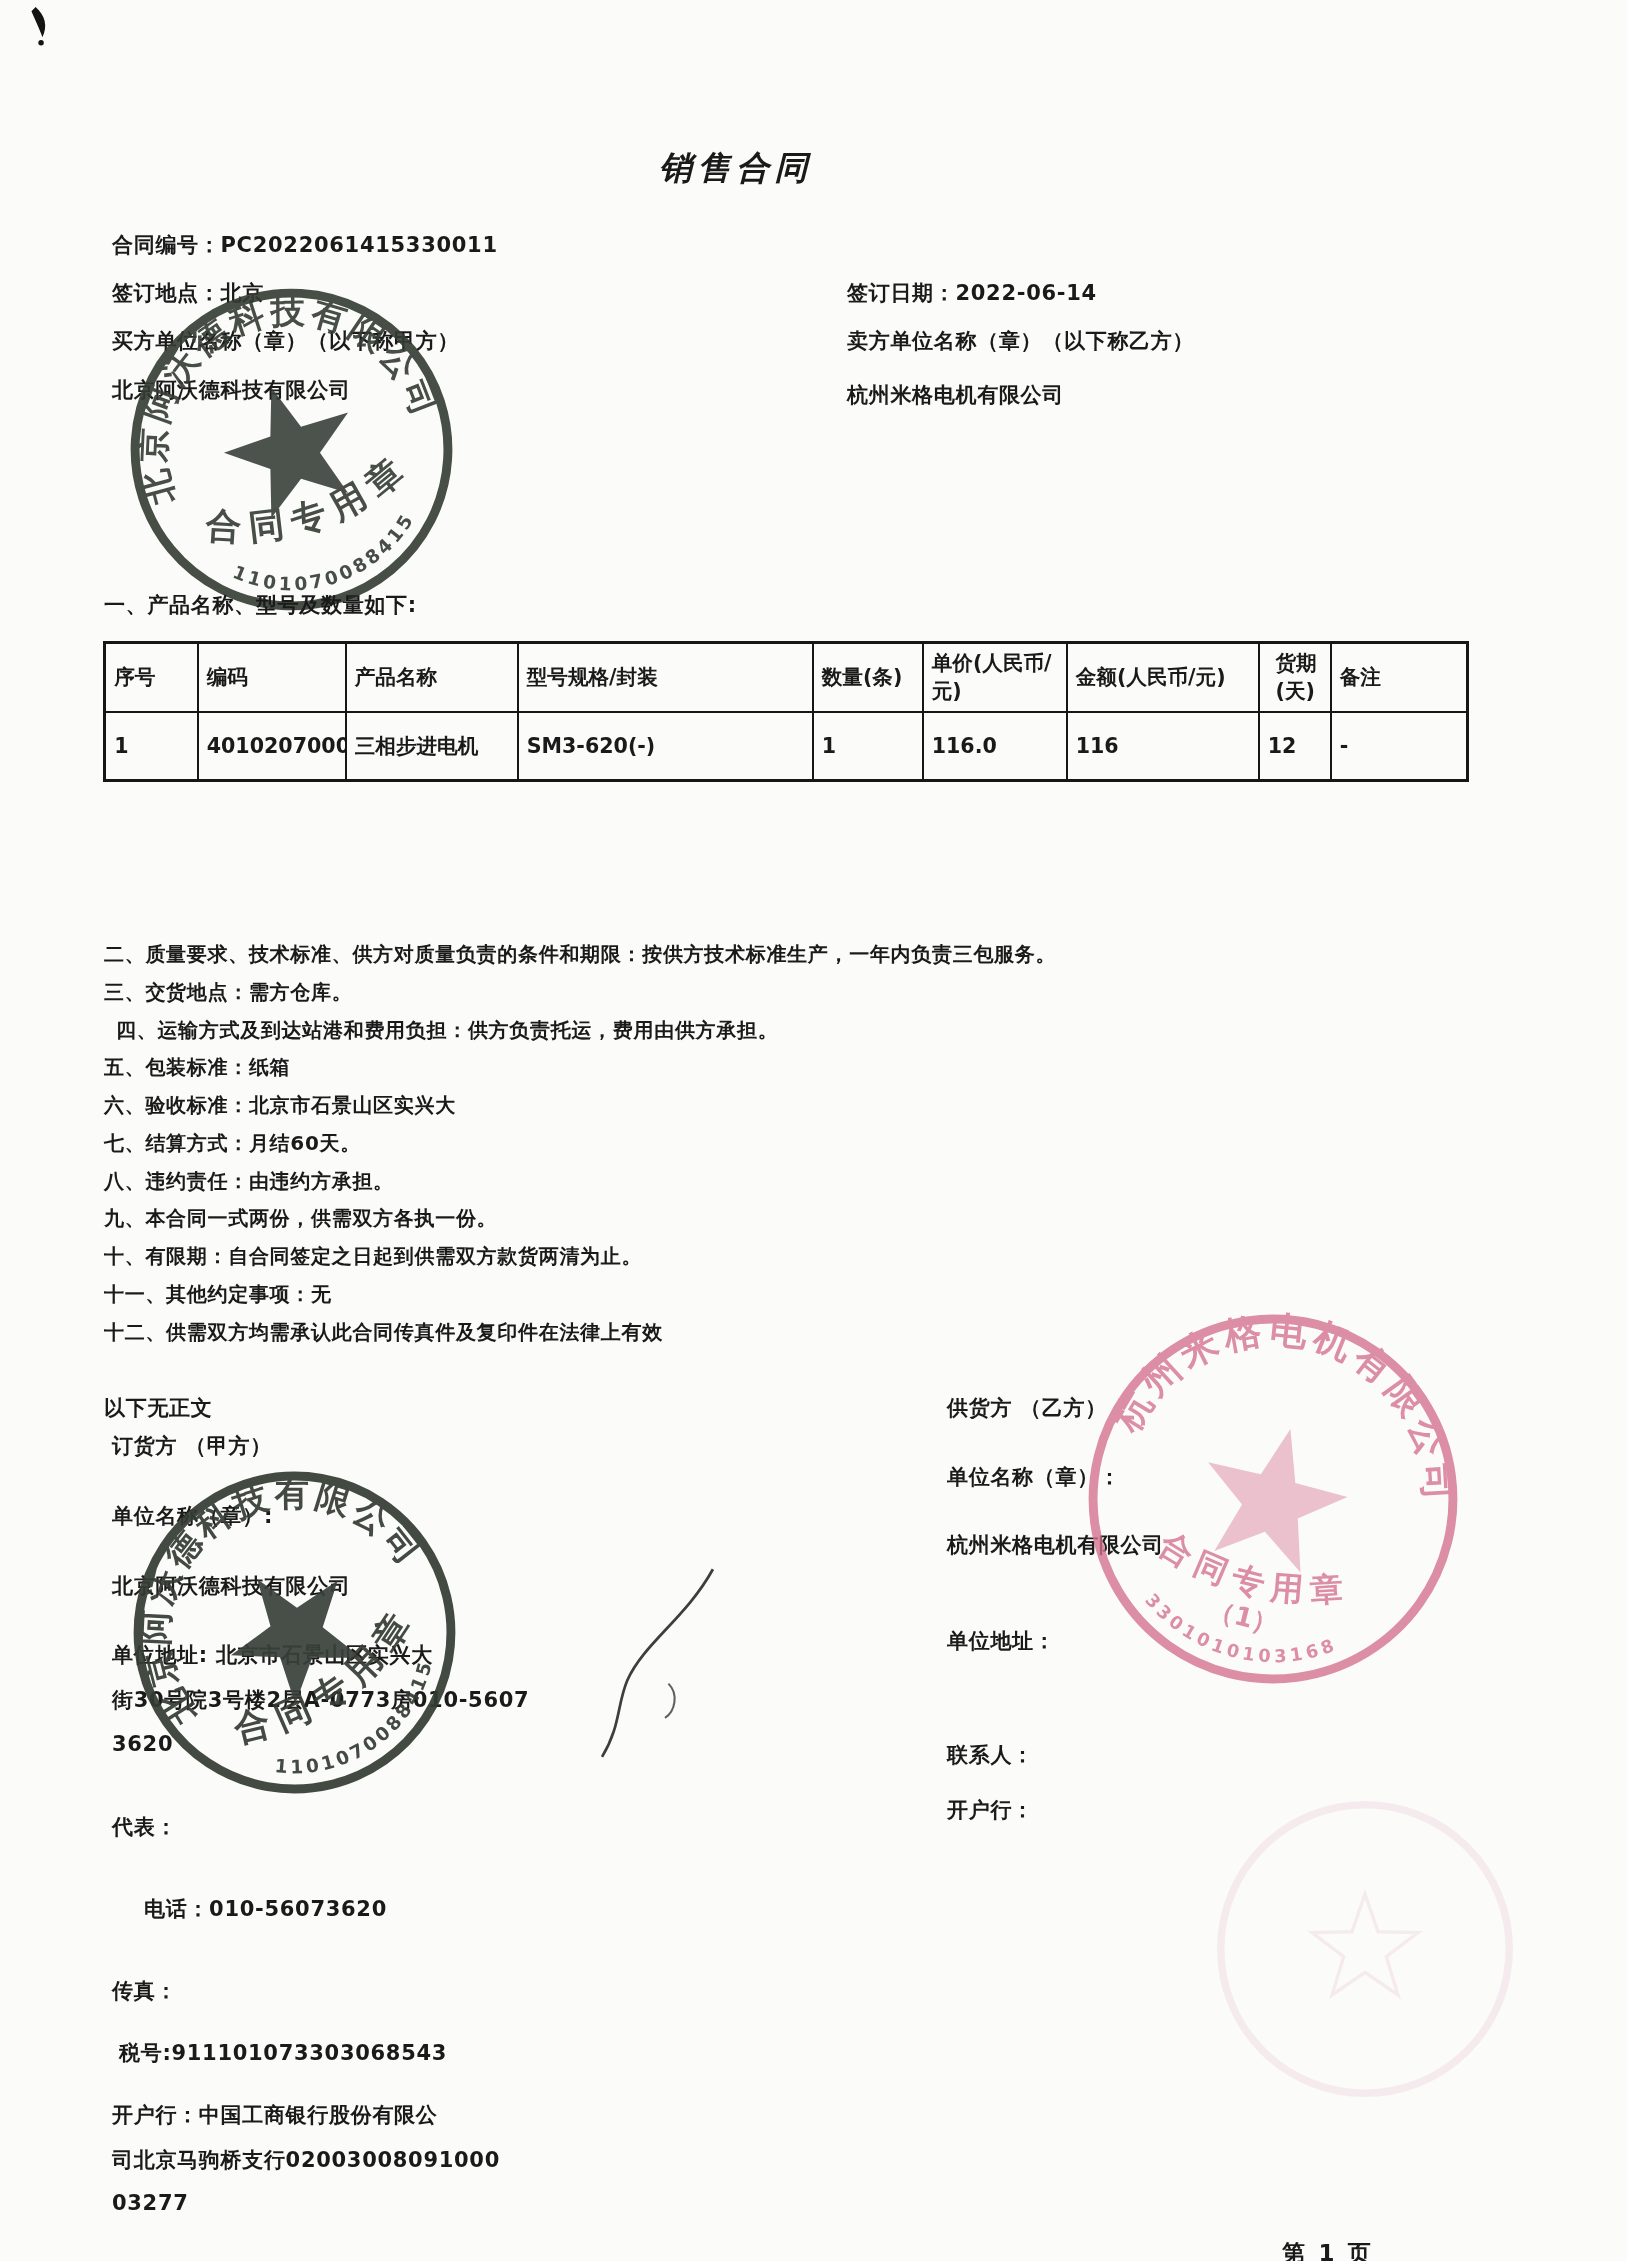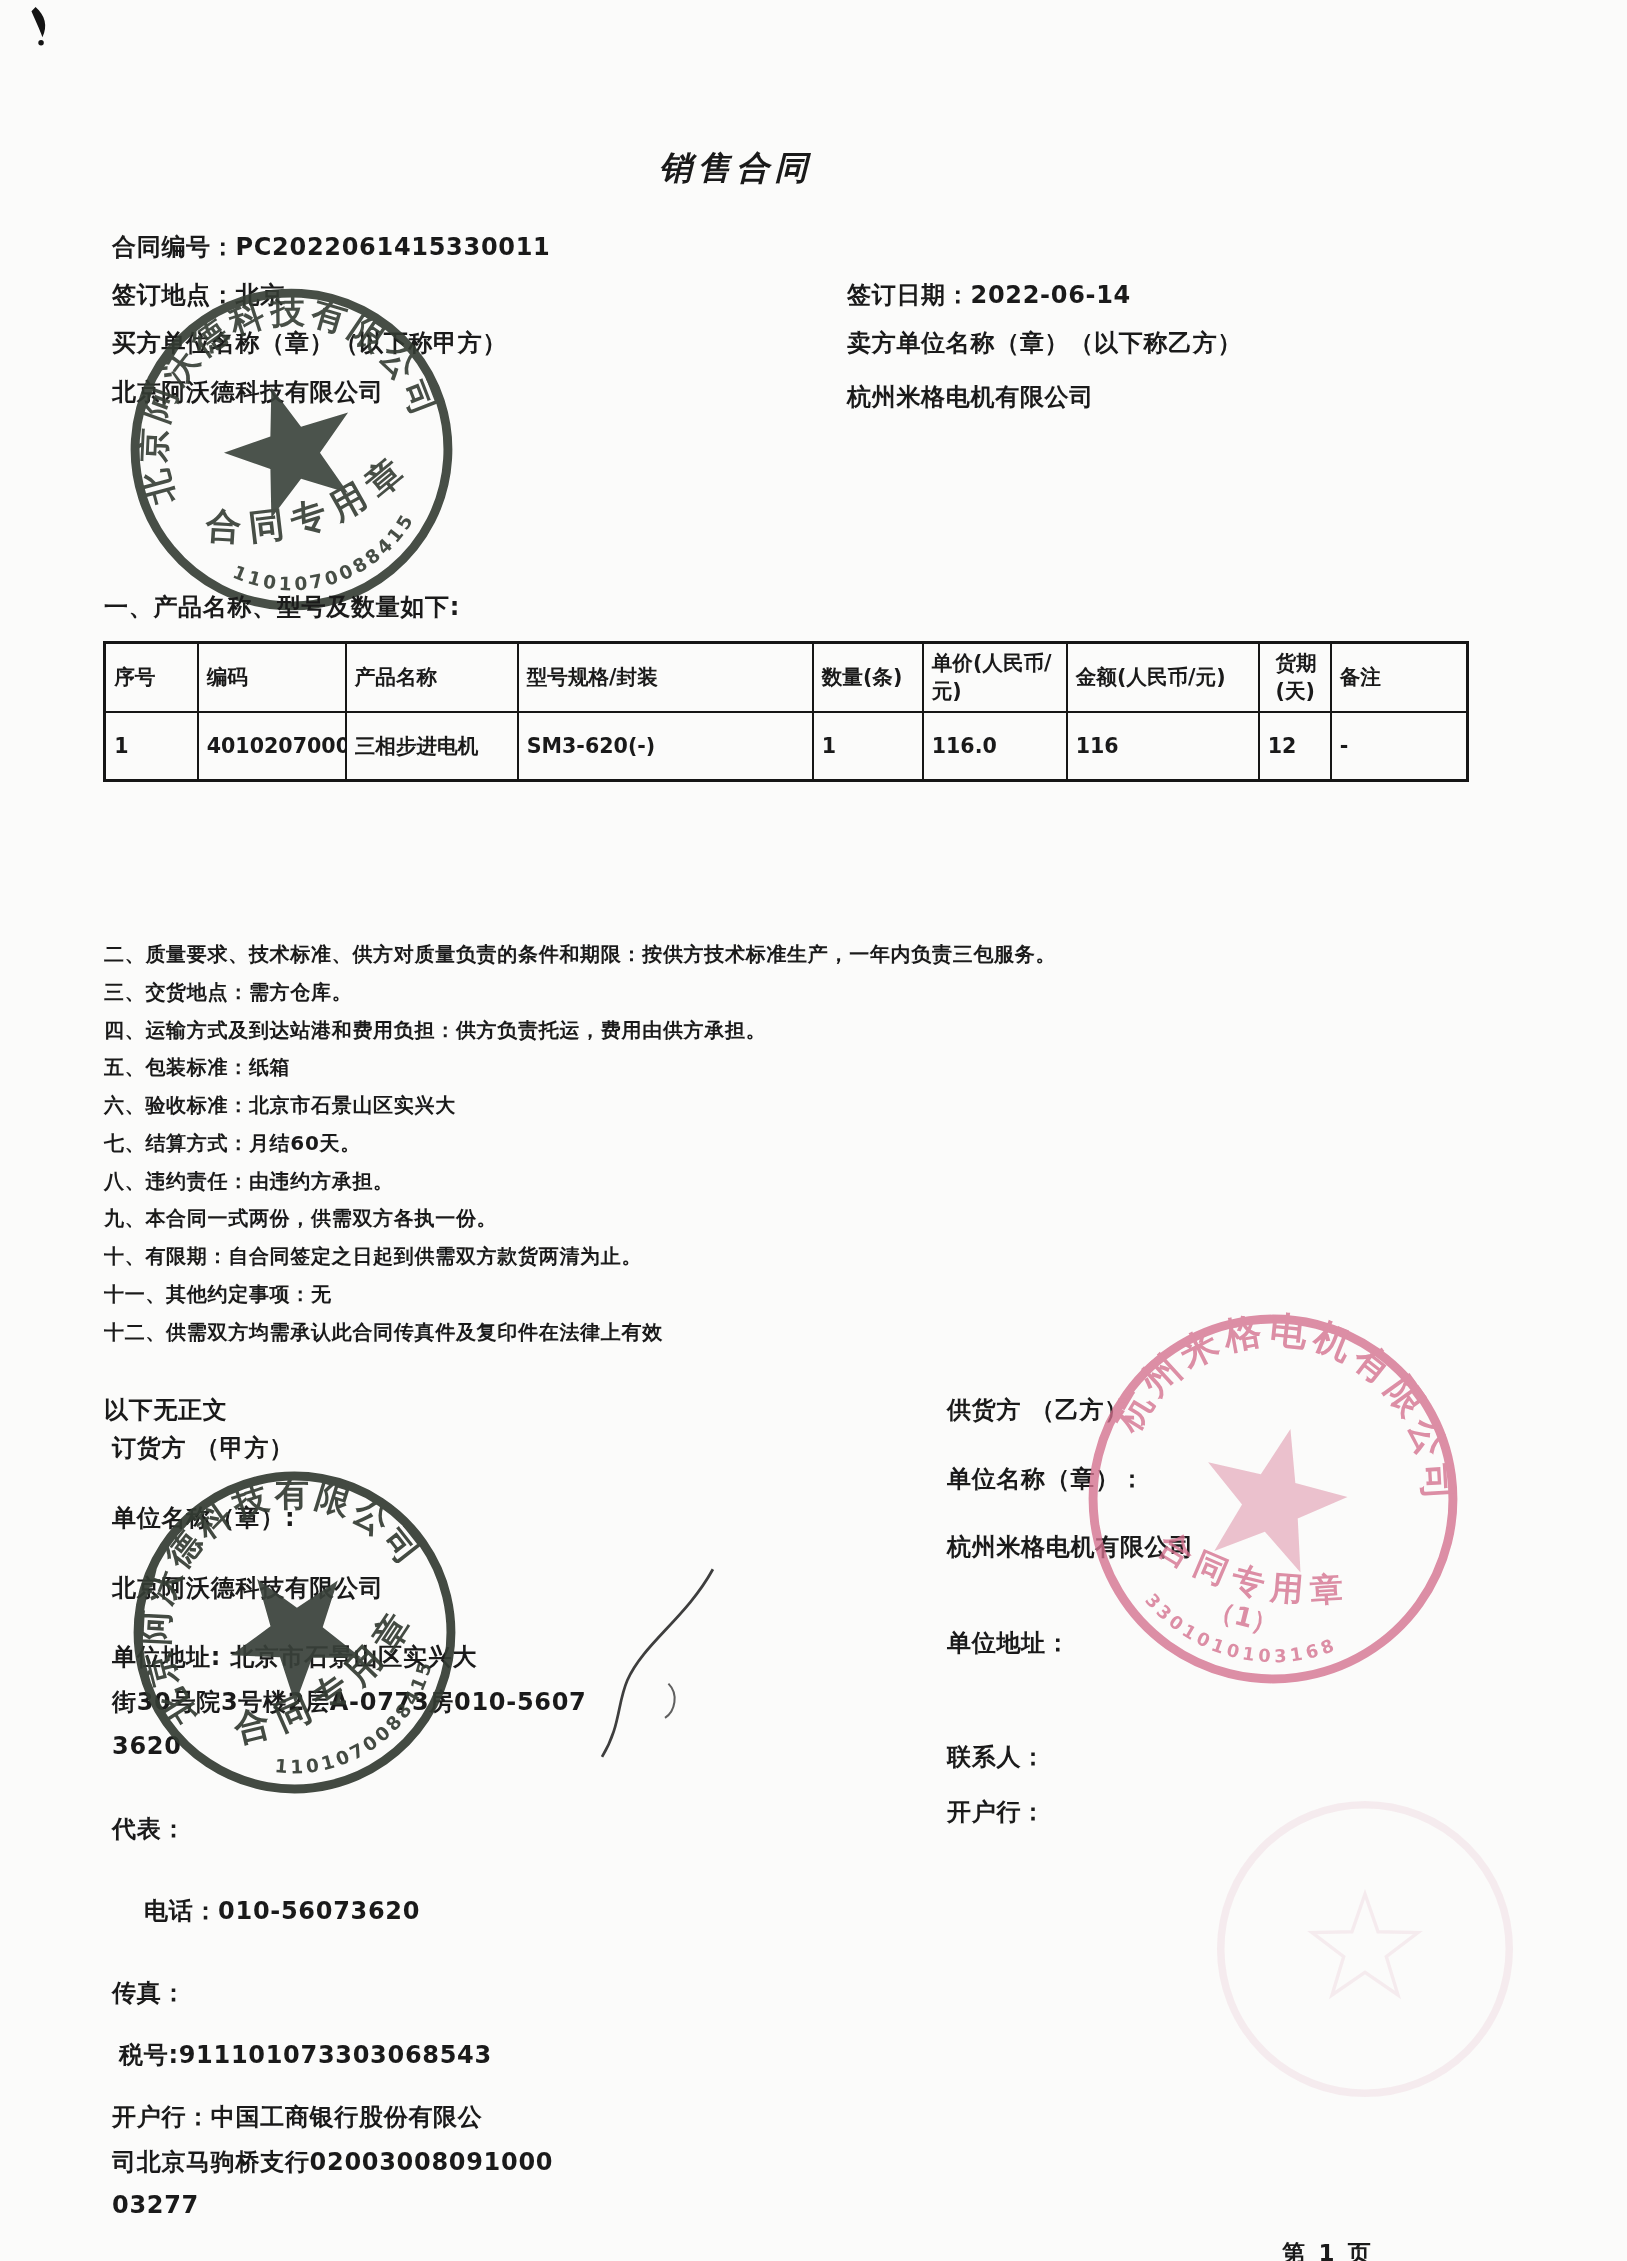--- a/index.html
+++ b/index.html
@@ -5,21 +5,21 @@
   html,body{margin:0;padding:0;}
   body{
     width:1627px;height:2261px;
     background:#fbfbfa;
     font-family:"DejaVu Sans","Liberation Sans",sans-serif;
     color:#1a1a1a;
     position:relative;
     overflow:hidden;
   }
   .abs{position:absolute;}
-  .ln{font-size:24px;font-weight:600;letter-spacing:0.7px;white-space:nowrap;}
+  .ln{font-size:21px;font-weight:600;letter-spacing:0.7px;white-space:nowrap;}
   .bold{font-weight:700;}
   .title{font-size:33px;font-weight:700;letter-spacing:5.5px;}
   .term{font-size:20px;font-weight:600;letter-spacing:0.7px;white-space:nowrap;}
   table.prod{
     border-collapse:collapse;table-layout:fixed;
     width:1362px;border:3.4px solid #161616;
   }
   table.prod td{
     border:2.1px solid #161616;
     font-size:20.6px;font-weight:600;
@@ -96,21 +96,21 @@
     <td>116.0</td>
     <td>116</td>
     <td>12</td>
     <td>-</td>
   </tr>
 </tbody>
   </table>
 
 <div class="abs term" style="left:104px;top:941px;">二、质量要求、技术标准、供方对质量负责的条件和期限：按供方技术标准生产，一年内负责三包服务。</div>
 <div class="abs term" style="left:104px;top:979px;">三、交货地点：需方仓库。</div>
-<div class="abs term" style="left:104px;top:1017px;">四、运输方式及到达站港和费用负担：供方负责托运，费用由供方承担。</div>
+<div class="abs term" style="left:116px;top:1017px;">四、运输方式及到达站港和费用负担：供方负责托运，费用由供方承担。</div>
 <div class="abs term" style="left:104px;top:1054px;">五、包装标准：纸箱</div>
 <div class="abs term" style="left:104px;top:1092px;">六、验收标准：北京市石景山区实兴大</div>
 <div class="abs term" style="left:104px;top:1130px;">七、结算方式：月结60天。</div>
 <div class="abs term" style="left:104px;top:1168px;">八、违约责任：由违约方承担。</div>
 <div class="abs term" style="left:104px;top:1205px;">九、本合同一式两份，供需双方各执一份。</div>
 <div class="abs term" style="left:104px;top:1243px;">十、有限期：自合同签定之日起到供需双方款货两清为止。</div>
 <div class="abs term" style="left:104px;top:1281px;">十一、其他约定事项：无</div>
 <div class="abs term" style="left:104px;top:1319px;">十二、供需双方均需承认此合同传真件及复印件在法律上有效</div>
 
 <div class="abs ln bold" style="left:104px;top:1394px;">以下无正文</div>

